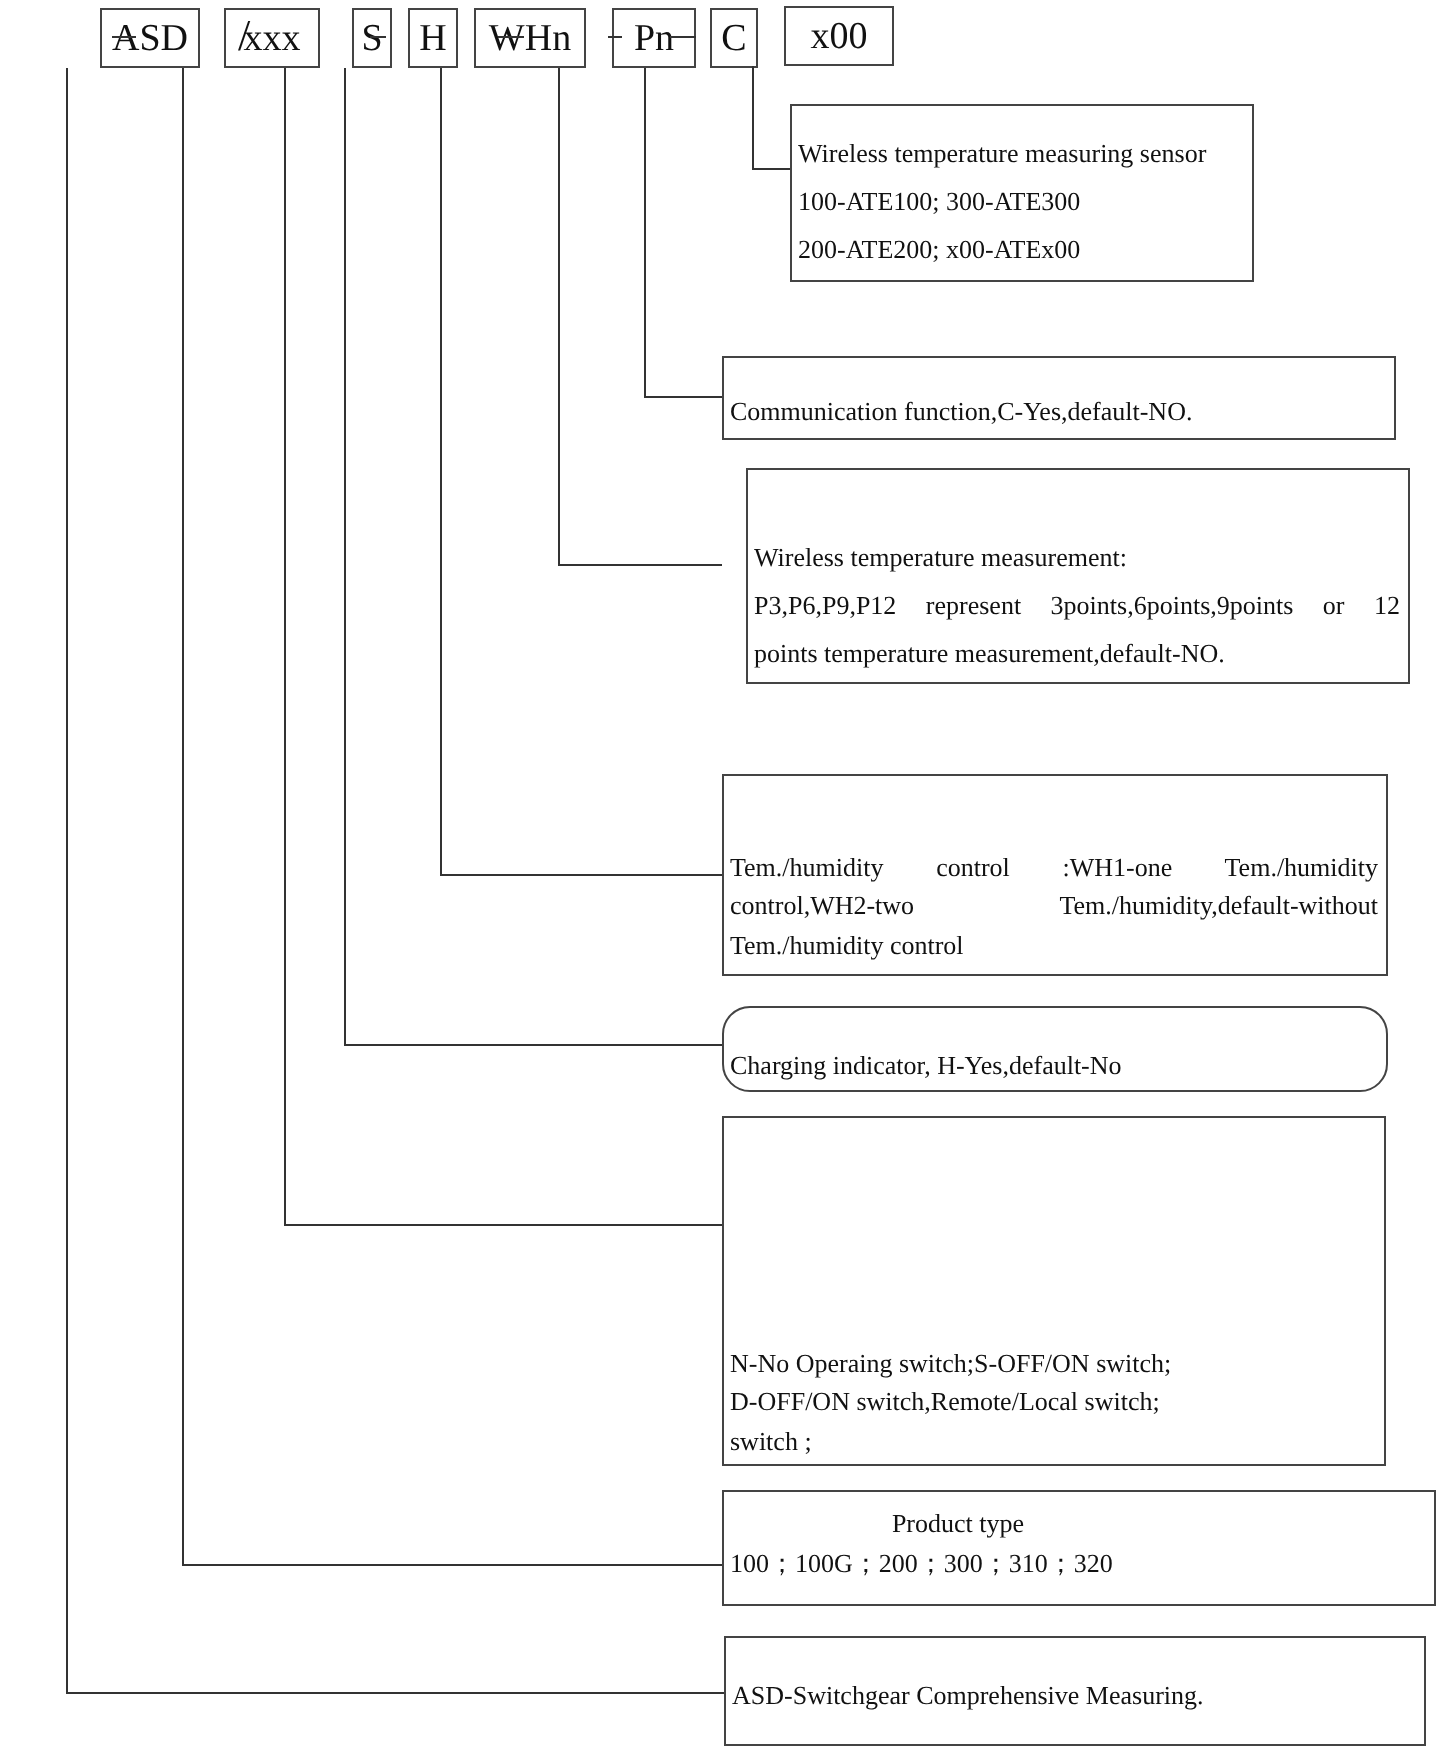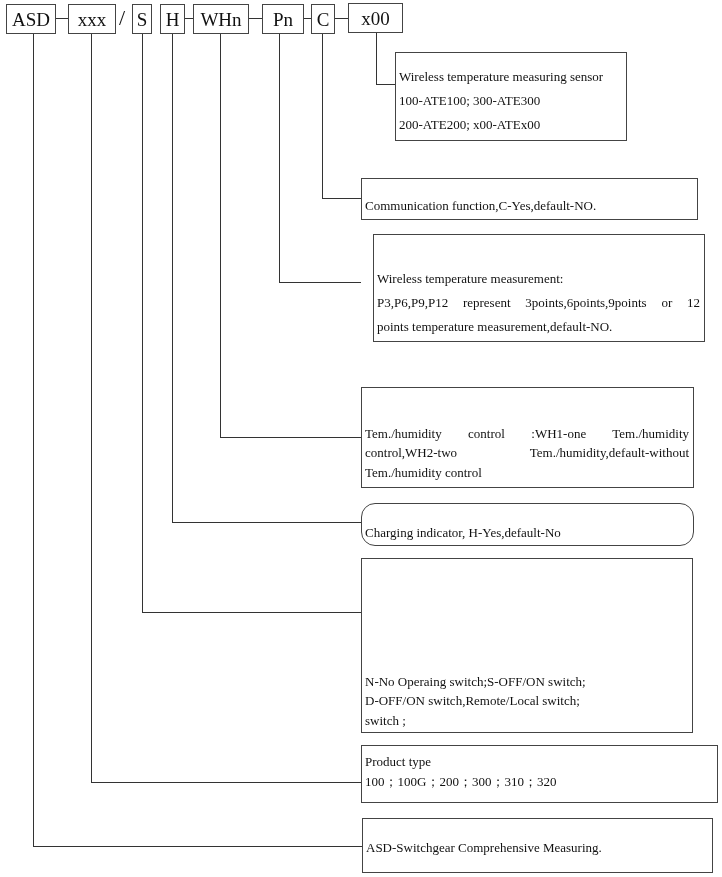--- a/index.html
+++ b/index.html
@@ -1,28 +1,28 @@
 <!DOCTYPE html>
 <html><head>
   <meta charset="utf-8">
   <style>
     html, body { margin: 0; padding: 0; background: #ffffff; }
     body { width: 722px; height: 877px; position: relative; overflow: hidden;
            font-family: "Liberation Serif", "DejaVu Serif", serif; color: #111; }
     .code-box { position: absolute; border: 1px solid #444; background: #fff;
                 box-sizing: border-box; display: flex; align-items: center; justify-content: center;
-                font-size: 19px; line-height: 1; }
+                font-size: 19px; line-height: 1; margin-left: 44px; }
     .slash { position: absolute; font-size: 22px; line-height: 1; }
     .line { position: absolute; background: #333; }
     .desc-box { position: absolute; border: 1px solid #444; background: #fff; box-sizing: border-box;
                 font-size: 13px; line-height: 1.5; padding: 0 4px 2px 3px;
                 display: flex; flex-direction: column; justify-content: flex-end; }
     .desc-box .ln { white-space: nowrap; }
     .desc-box .just { text-align: justify; text-align-last: justify; white-space: normal; }
-    .desc-box .center { text-align: left; padding-right: 120px; }
+    .desc-box .center { text-align: center; padding-right: 120px; }
     .loose { line-height: 1.85; }
   </style>
 </head>
 <body>
 
 <div class="code-box" style="left:6px;top:4px;width:50px;height:30px;">
     <span>ASD</span>
   </div>
 <div class="line" style="left:56px;top:18px;width:12px;height:1px;"></div>
 <div class="code-box" style="left:68px;top:4px;width:48px;height:30px;">

